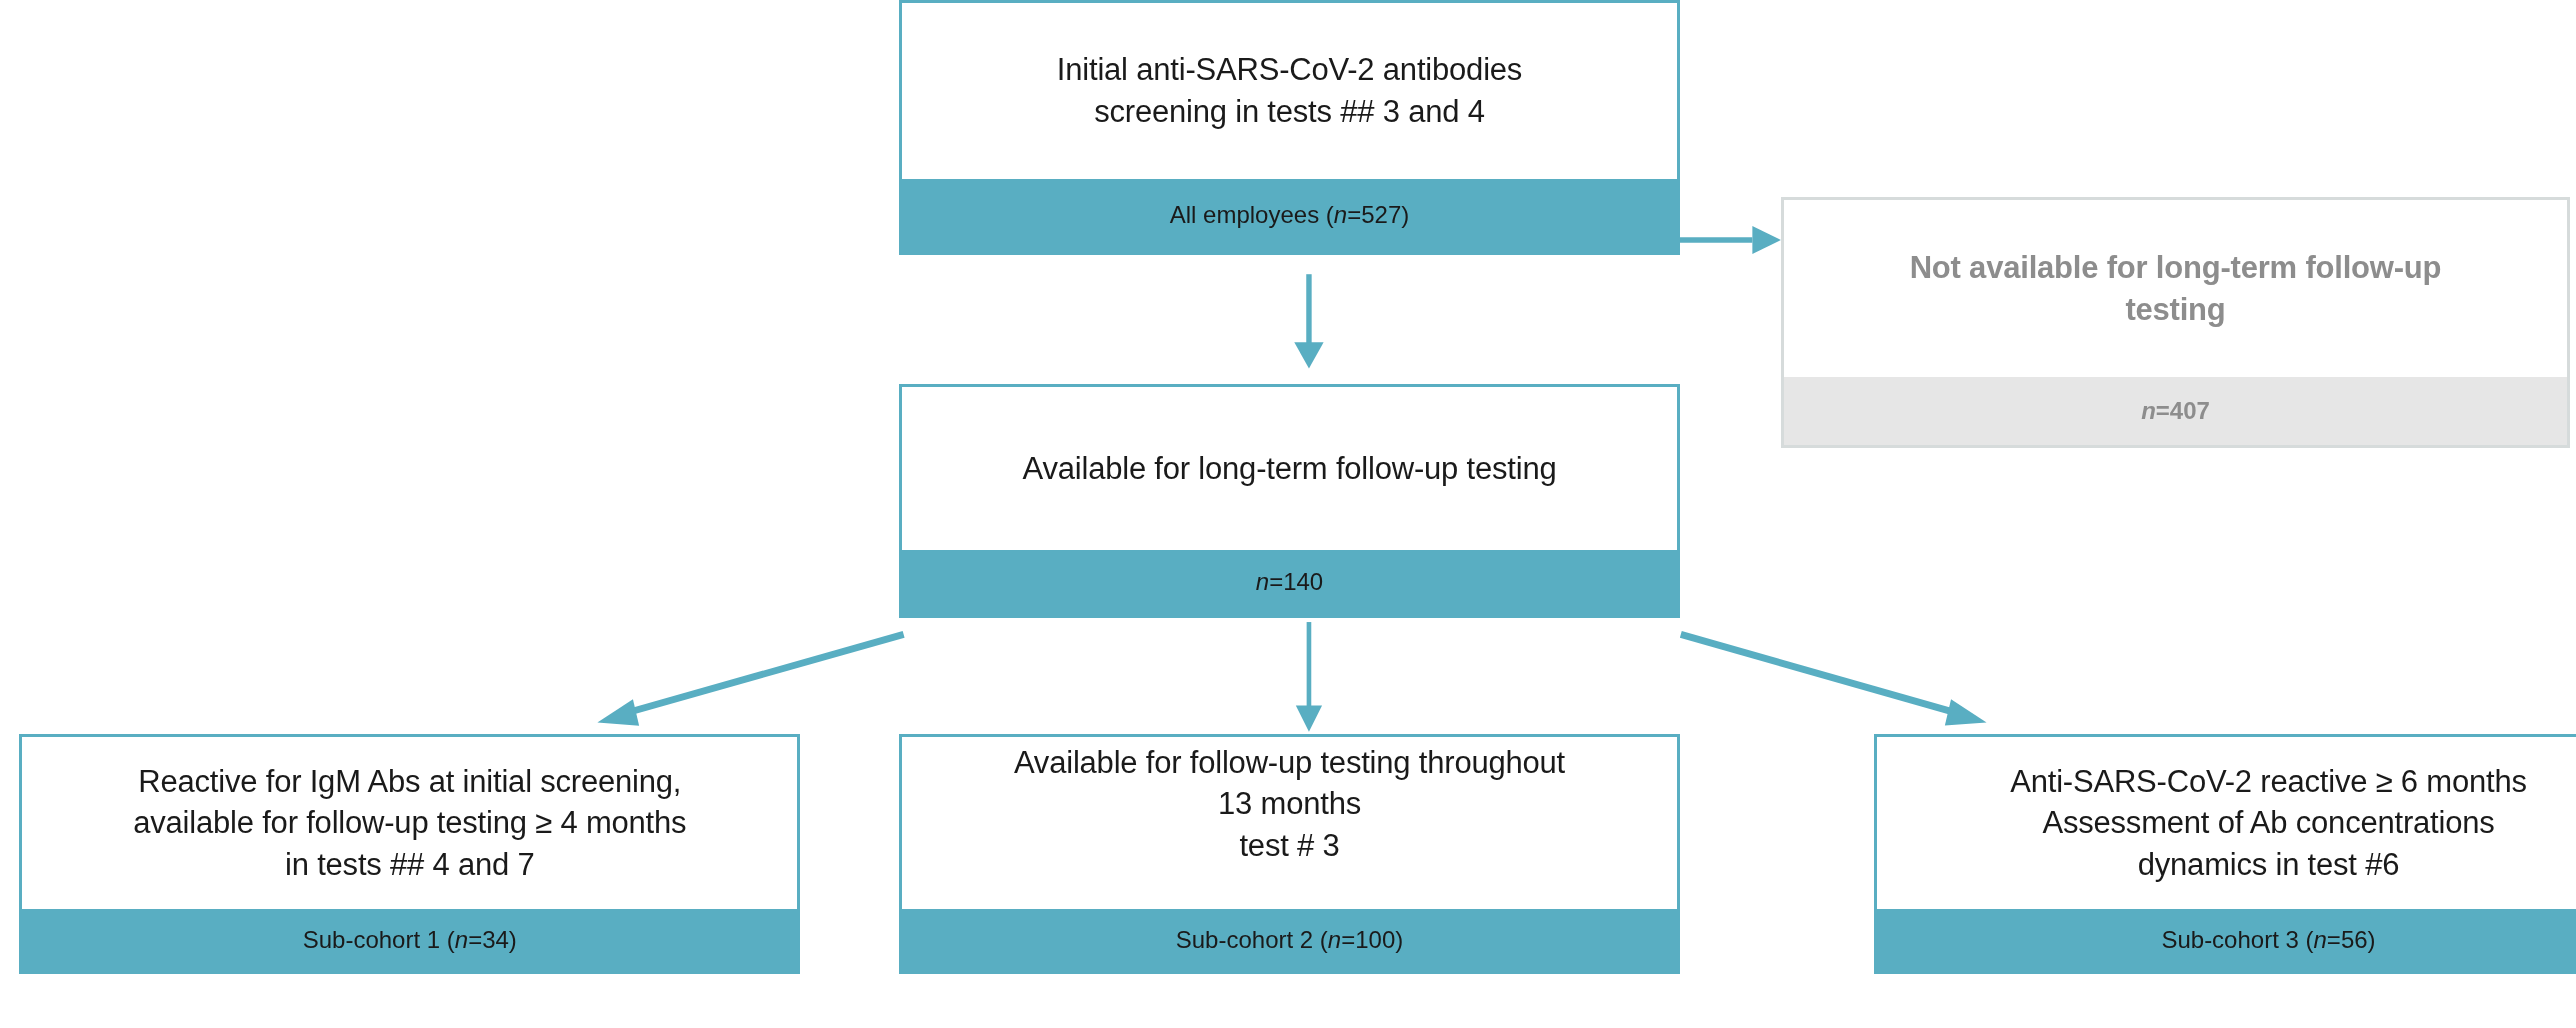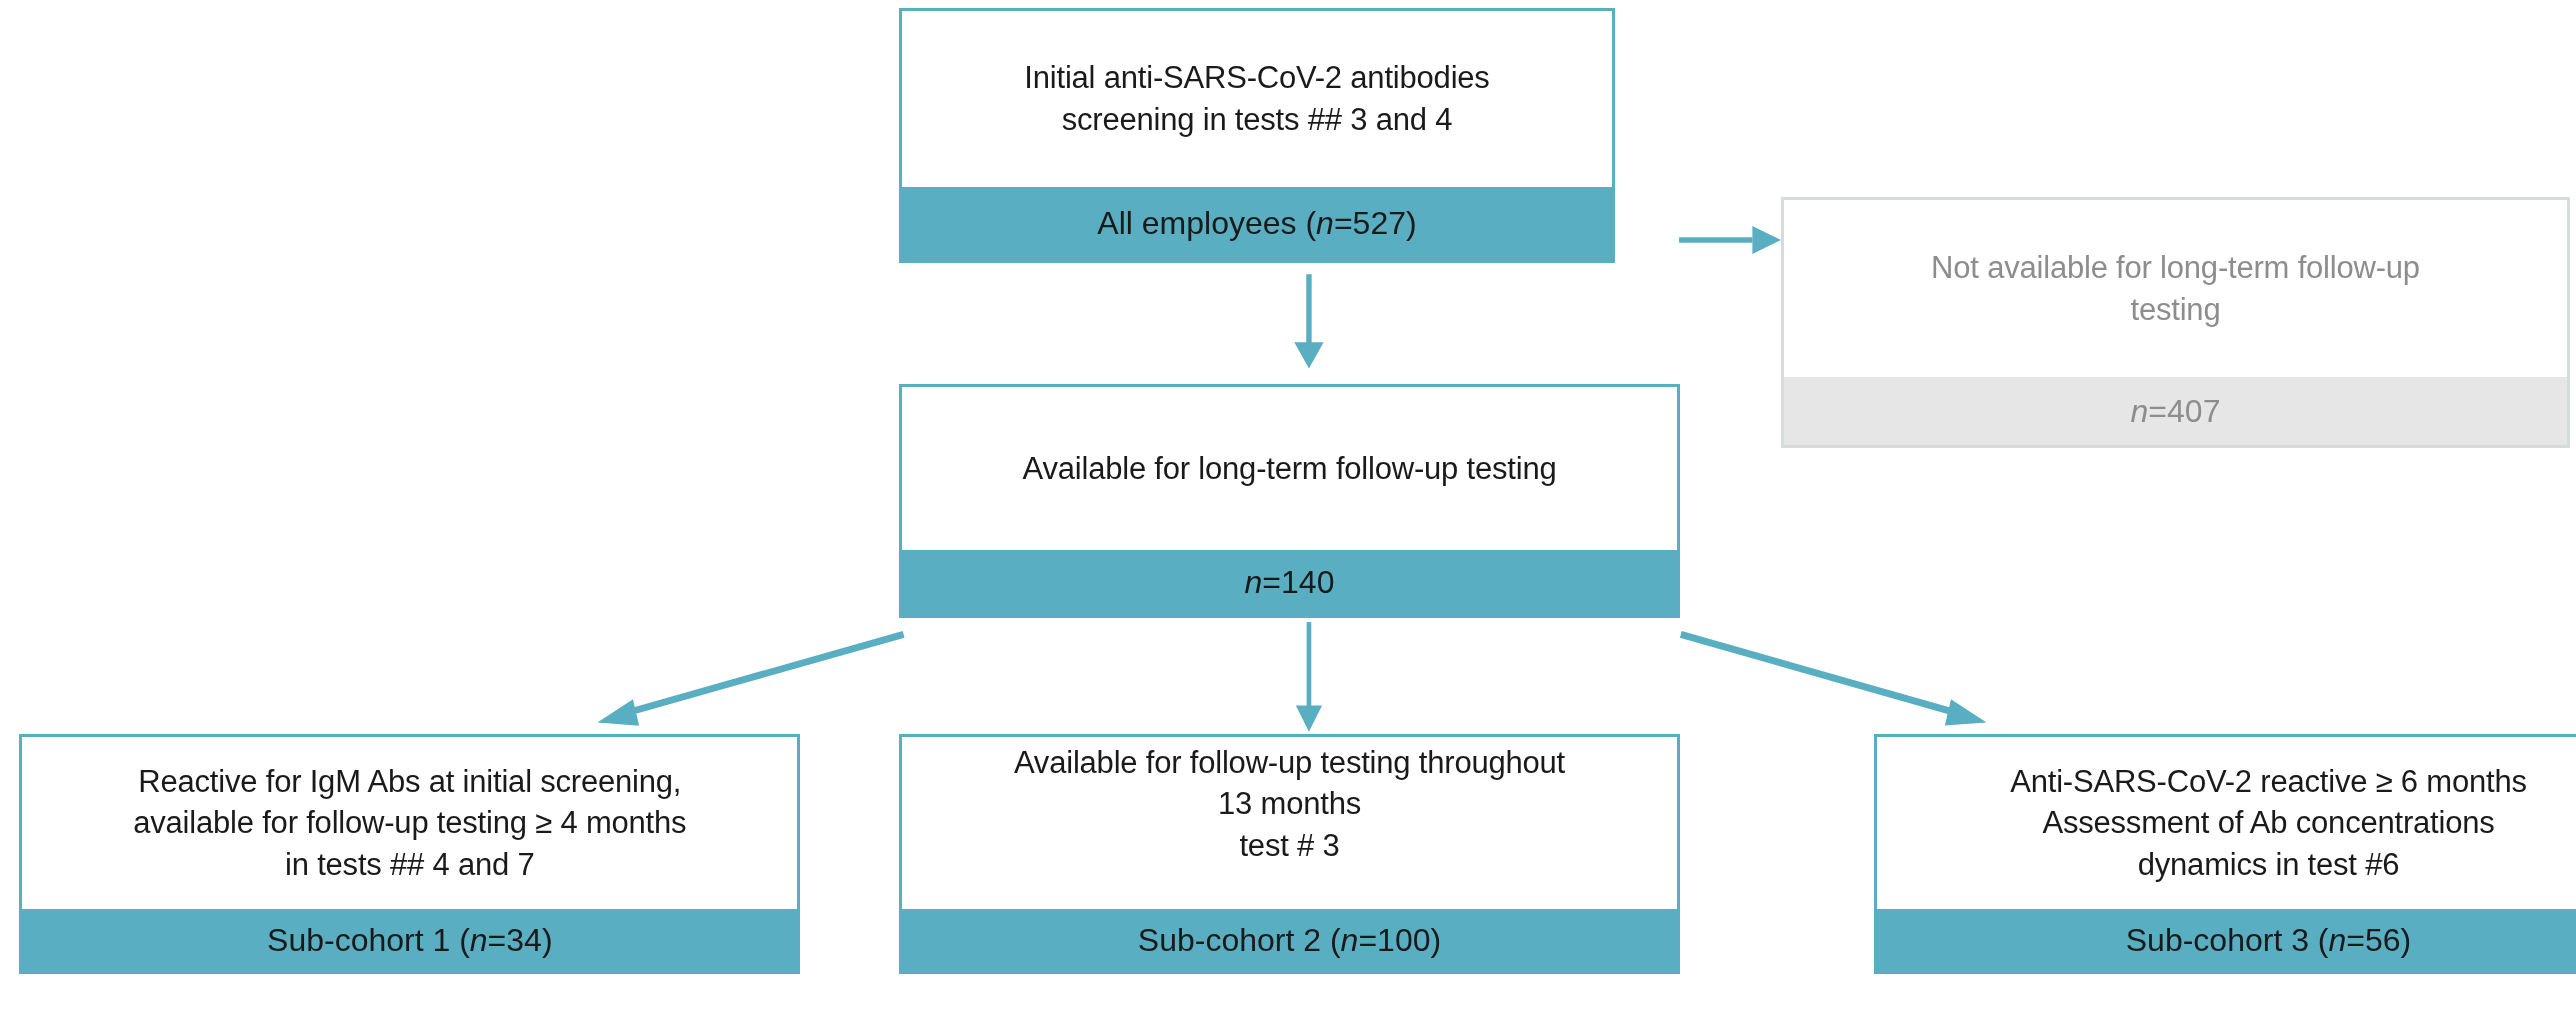--- a/index.html
+++ b/index.html
@@ -23,20 +23,21 @@
     display: flex;
     flex-direction: column;
   }
   .fbox.teal {
     border: 3.9px solid #59aec2;
     background: #ffffff;
   }
   .fbox.gray {
     border: 3.9px solid #d6dbdb;
     background: #b91c1c;
+    font-weight: bold;
   }
 
   .fbox-body {
     flex: 1 1 auto;
     display: flex;
     align-items: center;
     justify-content: center;
     text-align: center;
     background: #ffffff;
     padding: 3.1px 14px;
@@ -59,34 +60,34 @@
     align-items: center;
     justify-content: center;
     text-align: center;
     background: #59aec2;
     box-sizing: border-box;
   }
   .fbox.gray .fbox-foot {
     background: #e6e6e6;
   }
   .fbox-foot .txt {
-    font-size: 32px;
+    font-size: 24px;
     line-height: 1.2;
     color: #1a1a1a;
   }
   .fbox.gray .fbox-foot .txt {
     color: #8d8d8d;
   }
   .fbox-foot .txt i,
   .fbox-body .txt i {
     font-style: italic;
   }
 
   
-  #box-initial      { left: 899px; top: 8px;  width: 716px; height: 255px; }
+  #box-initial      { left: 899px; top: 0;  width: 781px; height: 255px; }
   #box-initial .fbox-foot { height: 73px; }
 
   #box-notavail     { left: 1781px; top: 197px; width: 789px; height: 251px; }
   #box-notavail .fbox-foot { height: 68px; }
 
   #box-available    { left: 899px; top: 384px; width: 781px; height: 234px; }
   #box-available .fbox-foot { height: 65px; }
 
   #box-sc1          { left: 19.3px;   top: 734px; width: 781px; height: 240px; }
   #box-sc1 .fbox-foot { height: 62px; }

